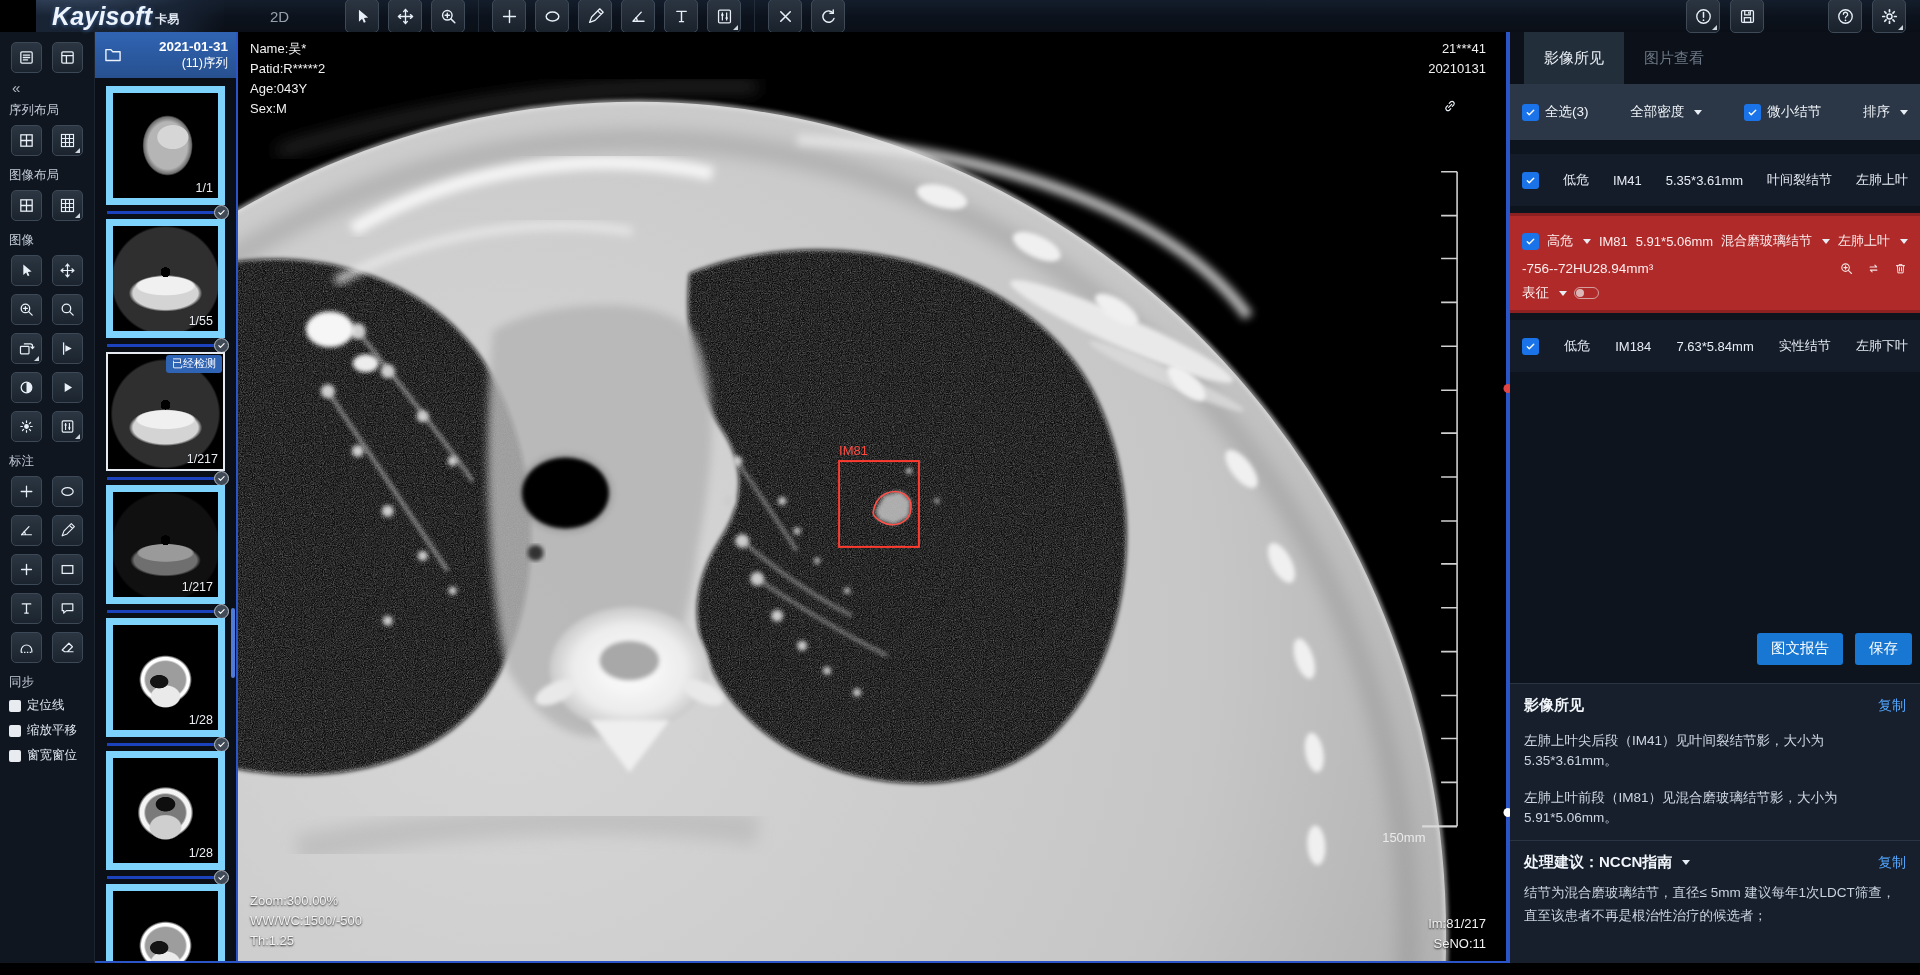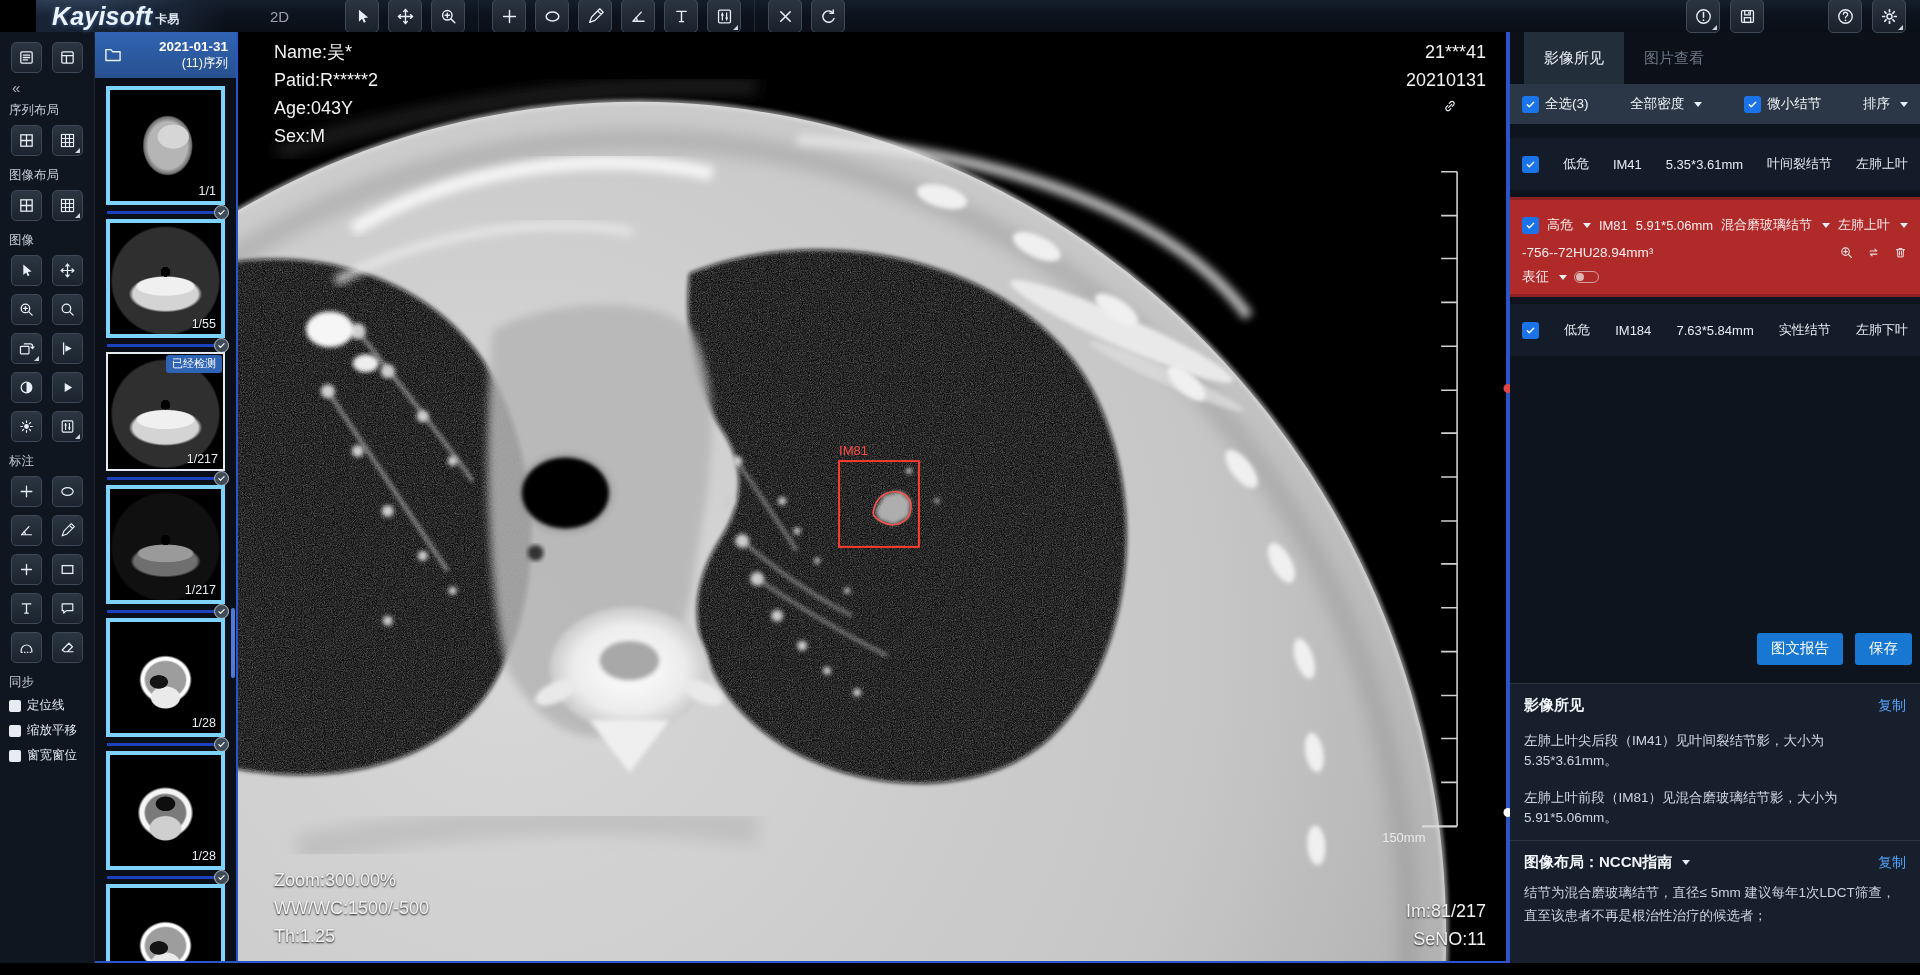--- a/index.html
+++ b/index.html
@@ -41,21 +41,21 @@
   .sync-cb{width:12px;height:12px;background:#e8ecf1;border-radius:2px;flex:none;}
 
   
   .thumbs{width:141px;background:#0a0f18;display:flex;flex-direction:column;position:relative;border-bottom:2px solid #2b55c6;}
   .th-head{height:46px;flex:none;background:linear-gradient(180deg,#3064b3,#27508f);display:flex;align-items:center;padding:0 8px;gap:6px;}
   .th-head .ic{width:20px;height:20px;color:#eaf1fb;}
   .th-meta{flex:1;text-align:right;color:#fff;line-height:1.25;}
   .th-date{font-size:13.5px;font-weight:bold;}
   .th-count{font-size:12.5px;}
   .th-list{flex:1;overflow:hidden;padding:8px 6px 0;}
-  .thumb{position:relative;width:119px;height:119px;margin:0 auto;border:4px solid #7dd3fc;background:#000;}
+  .thumb{position:relative;width:119px;height:119px;margin:0 auto;border:7px solid #7dd3fc;background:#000;}
   .thumb.active{border:2px solid #e6ebf2;}
   .thumb-count{position:absolute;right:5px;bottom:3px;font-size:12.5px;color:#e9edf2;text-shadow:0 1px 2px #000;}
   .thumb-badge{position:absolute;top:1px;right:1px;background:#2f63b4;color:#fff;font-size:11px;padding:1px 6px 2px;border-radius:3px;}
   .thumb-badge:empty{display:none;}
   .thumb-sep{position:relative;height:12px;margin:1px 4px 1px 6px;}
   .sep-line{position:absolute;left:0;right:12px;top:5px;height:3px;background:#1c43bd;}
   .sep-check{position:absolute;right:-3px;top:-1px;width:15px;height:15px;border-radius:50%;background:#414b58;border:1px solid #b9c2cc;
              display:flex;align-items:center;justify-content:center;}
   .sep-check .ic{width:9px;height:9px;color:#fff;}
   .th-scroll{position:absolute;right:1px;top:576px;width:4px;height:70px;background:#4f7bd8;border-radius:2px;}
@@ -77,38 +77,38 @@
        radial-gradient(ellipse 33px 30px at 50% 52%,#9d9d9d 0 60%,rgba(0,0,0,0) 66%),
        radial-gradient(ellipse 40px 37px at 50% 52%,#fff 0 60%,rgba(0,0,0,0) 66%),#000;}
   .t6{background:radial-gradient(ellipse 16px 12px at 50% 44%,#0e0e0e 0 58%,rgba(0,0,0,0) 64%),
        radial-gradient(ellipse 26px 20px at 50% 66%,#cfcfcf 0 58%,rgba(0,0,0,0) 64%),
        radial-gradient(ellipse 33px 30px at 50% 52%,#7a7a7a 0 60%,rgba(0,0,0,0) 66%),
        radial-gradient(ellipse 41px 38px at 50% 52%,#f4f4f4 0 62%,rgba(0,0,0,0) 68%),#000;}
 
   
   .viewport{position:relative;flex:1;background:#000;border-left:2px solid #2b55c6;border-bottom:2px solid #2b55c6;overflow:hidden;}
   .ct{position:absolute;inset:0;width:100%;height:100%;}
-  .ov{position:absolute;z-index:3;font-size:18px;color:#f2f2f2;text-shadow:0 1px 2px rgba(0,0,0,.9);line-height:1.55;margin-left:24px;}
+  .ov{position:absolute;z-index:3;font-size:13px;color:#f2f2f2;text-shadow:0 1px 2px rgba(0,0,0,.9);line-height:1.55;}
   .ov-patient{left:12px;top:7px;}
   .ov-study{right:24px;top:7px;text-align:right;}
   .ov-link{position:absolute;right:52px;top:66px;width:16px;height:16px;color:#d7dde5;z-index:3;}
   .ov-link .ic{width:16px;height:16px;}
   .ov-status{left:12px;bottom:10px;}
   .ov-slice{right:24px;bottom:7px;text-align:right;}
   .vscroll{position:absolute;right:0;top:0;bottom:0;width:4px;background:#2b55c6;z-index:4;}
   .vdot{position:absolute;left:50%;transform:translateX(-50%);width:9px;height:9px;border-radius:50%;z-index:5;}
   .vdot.red{top:352px;background:#e14444;}
   .vdot.white{top:776px;background:#ffffff;}
 
   
   .panel{width:410px;background:#0e141d;display:flex;flex-direction:column;}
   .tabs{height:52px;flex:none;background:#0b1019;display:flex;align-items:stretch;padding-left:14px;}
   .tab{display:flex;align-items:center;padding:0 20px;font-size:15px;color:#6d7886;}
   .tab.active{background:#232e3b;color:#eef3f9;}
-  .filter-row{height:40px;flex:none;background:#2b3746;display:flex;align-items:center;justify-content:space-between;
+  .filter-row{height:56px;flex:none;background:#2b3746;display:flex;align-items:center;justify-content:space-between;
               padding:0 12px;font-size:13.5px;color:#f0f4f9;}
   .f-item{display:flex;align-items:center;gap:6px;}
   .chk{width:17px;height:17px;border-radius:3px;background:#1a73e8;display:inline-flex;align-items:center;justify-content:center;flex:none;}
   .chk .ic{width:11px;height:11px;color:#fff;}
   .caret{width:0;height:0;border-left:4.5px solid transparent;border-right:4.5px solid transparent;
          border-top:5.5px solid #e8eef5;display:inline-block;margin-left:4px;}
   .rows{padding-top:14px;display:flex;flex-direction:column;gap:7px;}
   .nrow{background:#141c29;min-height:52px;display:flex;align-items:center;justify-content:space-between;
         padding:0 12px;font-size:13px;color:#e6ecf4;}
   .nrow-red{background:#b02a2a;box-shadow:inset 0 3px 0 #8d2020,inset 0 -3px 0 #8d2020;display:block;
@@ -949,21 +949,21 @@
           <span class="sec-title">影像所见</span>
           <span class="copy-link">复制</span>
         </div>
         <p class="finding-line">左肺上叶尖后段（IM41）见叶间裂结节影，大小为5.35*3.61mm。</p>
         <p class="finding-line">左肺上叶前段（IM81）见混合磨玻璃结节影，大小为5.91*5.06mm。</p>
       </div>
 
       <div class="section advice">
         <div class="sec-head">
           <span class="sec-title">
-            <span>图像布局：</span>
+            <span>处理建议：</span>
             <span class="f-item">
               <span>NCCN指南</span>
               <span class="caret"></span>
             </span>
           </span>
           <span class="copy-link">复制</span>
         </div>
         <p class="advice-text">结节为混合磨玻璃结节，直径≤ 5mm 建议每年1次LDCT筛查，直至该患者不再是根治性治疗的候选者；</p>
       </div>
     </aside>

